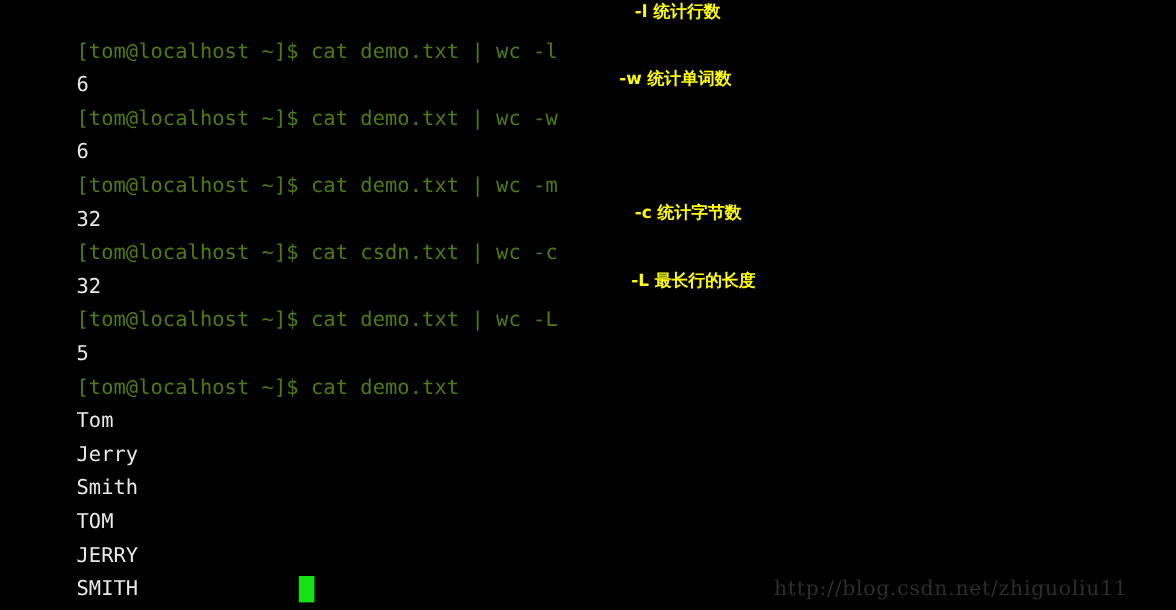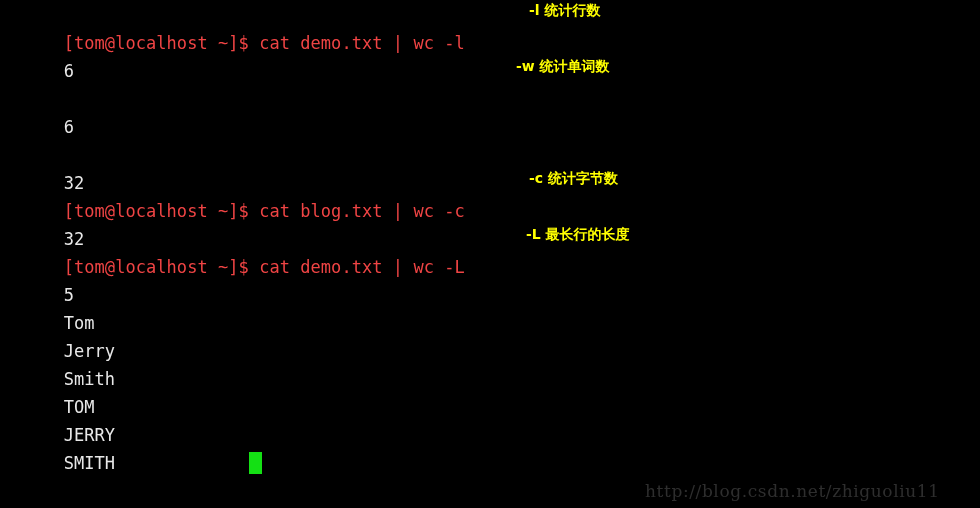--- a/index.html
+++ b/index.html
@@ -30,21 +30,21 @@
   .line {
     height: 28px;
     line-height: 28px;
     white-space: pre;
     position: relative;
     font-family: "DejaVu Sans Mono", "Liberation Mono", monospace;
     font-size: 17px;
     letter-spacing: 0.05px;
   }
   .cmdtext {
-    color: #ef4444;
+    color: #4d7c0f;
     margin-top: 38px;
   }
   .outtext {
     color: #e8e8e8;
   }
   .annot {
     color: #ffff00;
     font-family: "DejaVu Sans", "Liberation Sans", sans-serif;
     font-size: 14px;
     font-weight: bold;
@@ -87,52 +87,57 @@
     <div class="line">
       <span class="cmdtext">[tom@localhost ~]$ cat demo.txt | wc -l</span>
       <span class="annot annot-1">-l 统计行数</span>
     </div>
 
     <div class="line">
       <span class="outtext">6</span>
     </div>
 
     <div class="line">
+      <span class="cmdtext">[tom@localhost ~]$ cat demo.txt | wc -w</span>
       <span class="annot annot-2">-w 统计单词数</span>
     </div>
 
     <div class="line">
       <span class="outtext">6</span>
     </div>
 
     <div class="line">
+      <span class="cmdtext">[tom@localhost ~]$ cat demo.txt | wc -m</span>
     </div>
 
     <div class="line">
       <span class="outtext">32</span>
     </div>
 
     <div class="line">
-      <span class="cmdtext">[tom@localhost ~]$ cat blog.txt | wc -c</span>
+      <span class="cmdtext">[tom@localhost ~]$ cat csdn.txt | wc -c</span>
       <span class="annot annot-4">-c 统计字节数</span>
     </div>
 
     <div class="line">
       <span class="outtext">32</span>
     </div>
 
     <div class="line">
       <span class="cmdtext">[tom@localhost ~]$ cat demo.txt | wc -L</span>
       <span class="annot annot-5">-L 最长行的长度</span>
     </div>
 
     <div class="line">
       <span class="outtext">5</span>
     </div>
 
+    <div class="line">
+      <span class="cmdtext">[tom@localhost ~]$ cat demo.txt</span>
+    </div>
 
     <div class="line">
       <span class="outtext">Tom</span>
     </div>
 
     <div class="line">
       <span class="outtext">Jerry</span>
     </div>
 
     <div class="line">

